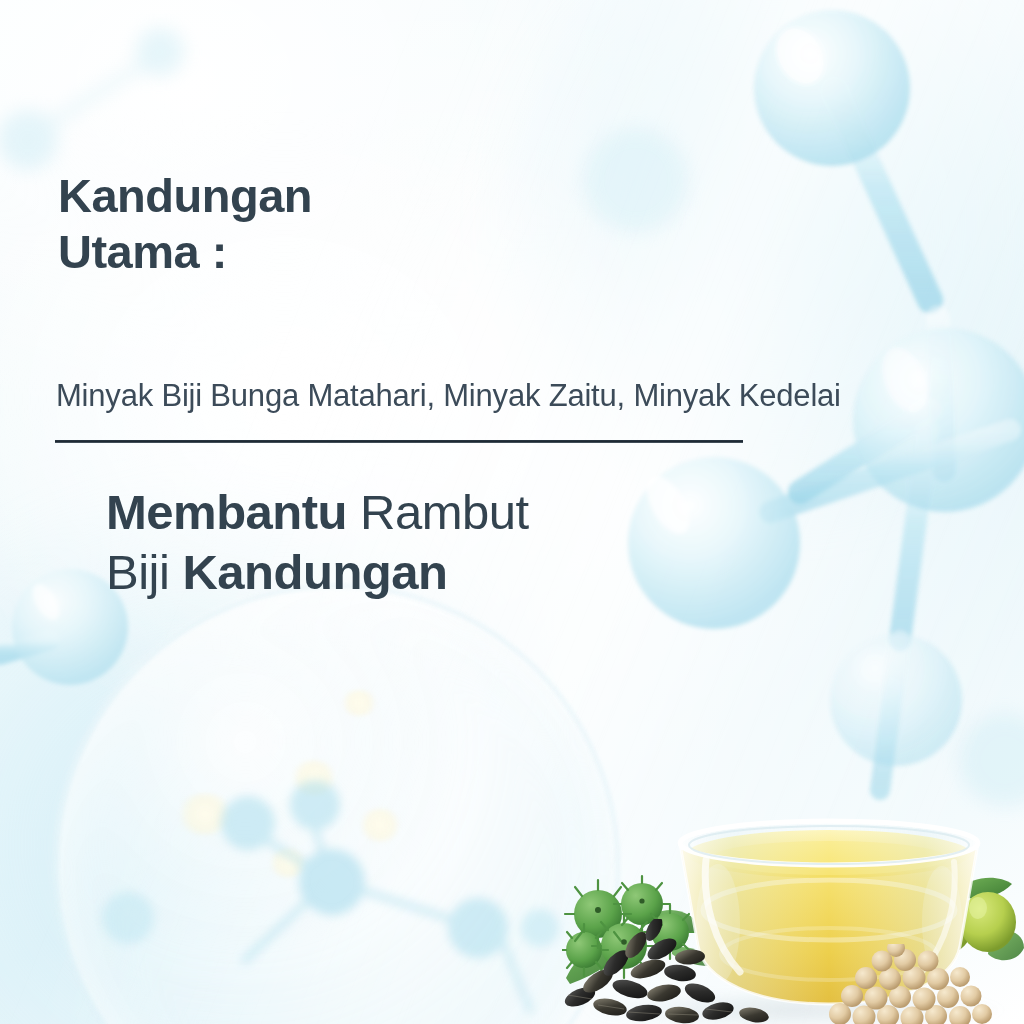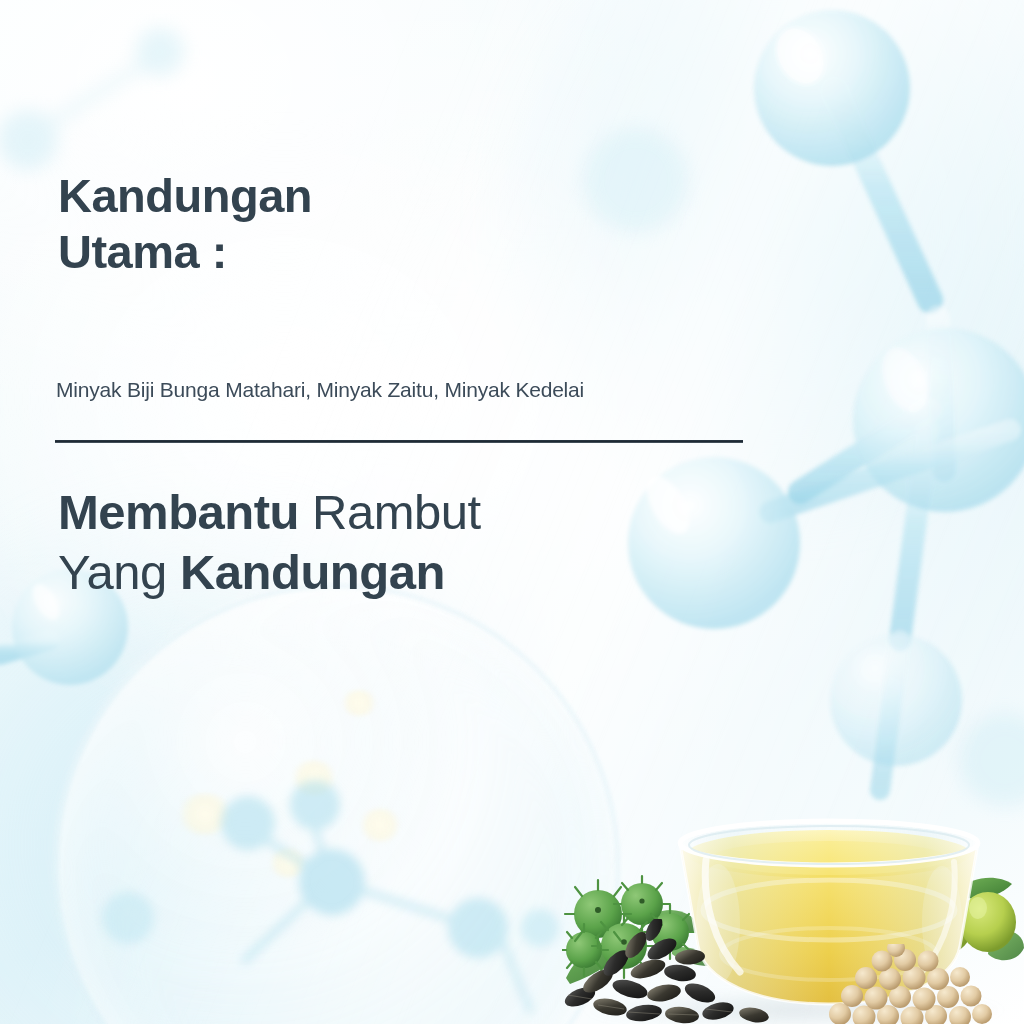--- a/index.html
+++ b/index.html
@@ -99,41 +99,41 @@
     font-size: 47px;
     font-weight: 700;
     line-height: 1.19;
     letter-spacing: -0.5px;
     white-space: pre-line;
   }
   .ingredients {
     position: absolute;
     left: 56px; top: 378px;
     color: #3c4b59;
-    font-size: 21px;
+    font-size: 31px;
     font-weight: 400;
     letter-spacing: -0.2px;
   }
   .divider {
     position: absolute;
     left: 55px; top: 440px;
     width: 688px; height: 3px;
     background: linear-gradient(180deg, #2c3a46 0%, #1d2831 55%, #55636e 100%);
   }
   .tagline {
     position: absolute;
     left: 58px; top: 483px;
     color: #33434f;
     font-size: 49px;
     line-height: 1.22;
     font-weight: 400;
     letter-spacing: -0.5px;
   }
   .tagline b { font-weight: 700; }
-  .tagline .ln { display: block; }
+  .tagline .ln { display: block; margin-left: 48px; }
 
   
   .product {
     position: absolute;
     right: 0; bottom: 0;
     width: 470px; height: 250px;
   }
   .castor {
     position: absolute;
     left: 8px; bottom: 22px;
@@ -270,21 +270,21 @@
 
   <div class="headline">Kandungan
 Utama :</div>
 
   <div class="ingredients">Minyak Biji Bunga Matahari, Minyak Zaitu, Minyak Kedelai</div>
 
   <div class="divider"></div>
 
   <div class="tagline">
     <span class="ln"><b>Membantu</b><span> Rambut</span></span>
-    <span class="ln"><span>Yang </span><b>Kandungan</b></span>
+    <span class="ln"><span>Biji </span><b>Kandungan</b></span>
   </div>
 
   <div class="product">
     <div class="prod-shadow"></div>
 
     <svg class="castor" viewBox="0 0 150 128">
       <defs>
         <radialGradient id="podG" cx="35%" cy="30%" r="75%">
           <stop offset="0%" stop-color="#8fc877"></stop>
           <stop offset="65%" stop-color="#5ba34a"></stop>

